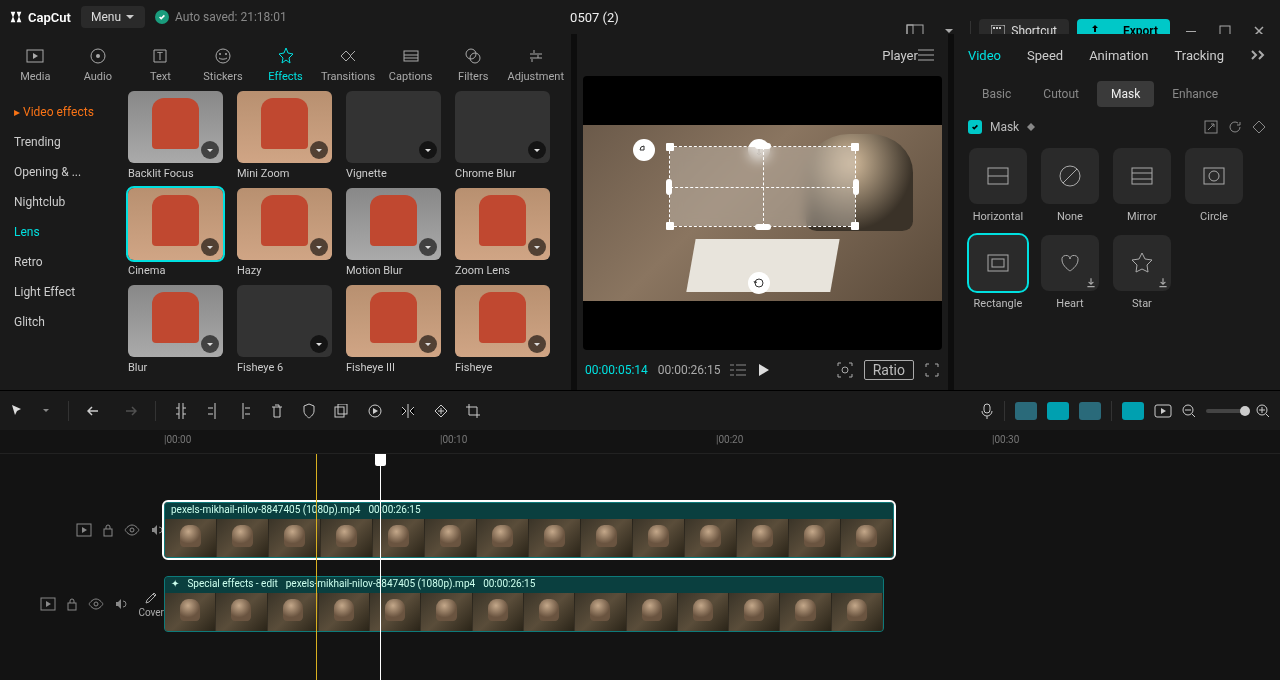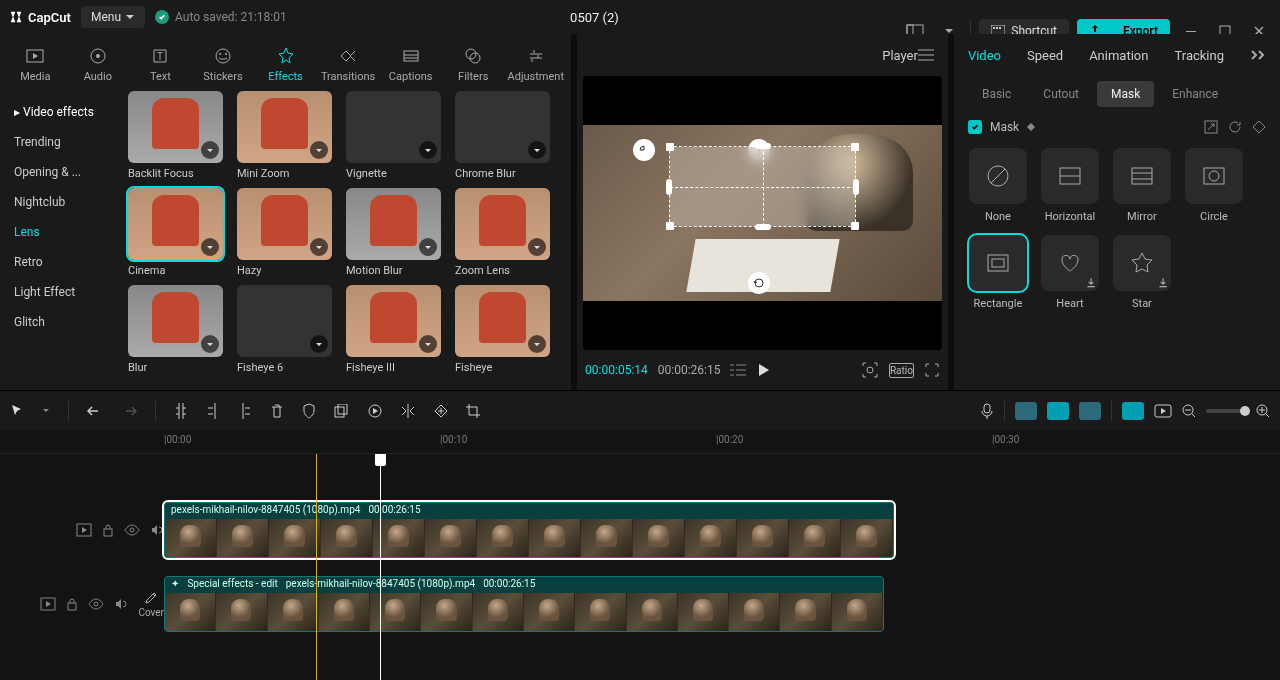--- a/index.html
+++ b/index.html
@@ -18,21 +18,21 @@
 .main-row{display:flex;height:356px;}
 .left-panel{width:576px;background:#1a1a1a;display:flex;flex-direction:column;}
 .category-tabs{display:flex;padding:8px 4px 4px;gap:0;}
 .cat-tab{flex:1;display:flex;flex-direction:column;align-items:center;gap:4px;color:#aaa;padding:4px 0;font-size:11px;}
 .cat-tab.active{color:#00e0e0;}
 .cat-icon{width:20px;height:20px;}
 .left-body{flex:1;display:flex;overflow:hidden;}
 .side-list{width:120px;padding:6px 0;overflow-y:auto;}
 .side-item{padding:8px 14px;color:#ccc;font-size:12px;}
 .side-item.active{color:#00e0e0;}
-.side-item.header{color:#ffffff;}
+.side-item.header{color:#f97316;}
 .effects-grid{flex:1;padding:0 8px;overflow-y:auto;display:flex;flex-wrap:wrap;gap:8px 14px;align-content:flex-start;}
 .effect-card{width:95px;}
 .effect-thumb{width:95px;height:72px;background:#333;border-radius:6px;position:relative;overflow:hidden;}
 .effect-thumb.selected{outline:2px solid #00e0e0;}
 .dl-icon{position:absolute;bottom:4px;right:4px;width:18px;height:18px;background:rgba(0,0,0,0.6);border-radius:50%;display:flex;align-items:center;justify-content:center;}
 .effect-label{font-size:11px;color:#ccc;margin-top:4px;white-space:nowrap;overflow:hidden;text-overflow:ellipsis;}
 .player-panel{width:374px;background:#1a1a1a;display:flex;flex-direction:column;margin-left:6px;}
 .player-header{height:42px;display:flex;align-items:center;justify-content:flex-end;padding:0 14px;color:#ccc;font-size:13px;}
 .player-view{flex:1;margin:0 6px;background:#000;border-radius:4px;position:relative;overflow:hidden;}
 .player-frame{position:absolute;left:0;right:0;top:18%;bottom:18%;background:linear-gradient(135deg,#6b5a4a 0%,#8a7560 40%,#5a4a3a 100%);}
@@ -433,21 +433,21 @@
           <path stroke="#888" d="M0 2h4M0 7h4M0 12h4M6 2h10M6 7h10M6 12h10"></path>
         </svg>
       <svg width="14" height="14" viewBox="0 0 14 14">
           <path fill="#ddd" d="M3 1l10 6-10 6z"></path>
         </svg>
       <div class="spacer"></div>
       <svg width="18" height="18" viewBox="0 0 18 18">
           <path stroke="#aaa" fill="none" d="M2 5V2h3M16 5V2h-3M2 13v3h3M16 13v3h-3"></path>
           <circle cx="9" cy="9" r="3" stroke="#aaa" fill="none"></circle>
         </svg>
-      <span style="border:1px solid #aaa;padding:1px 0;font-size:10px;border-radius:2px;">Ratio</span>
+      <span style="border:1px solid #aaa;padding:1px 8px;font-size:14px;border-radius:2px;">Ratio</span>
       <svg width="16" height="16" viewBox="0 0 16 16">
           <path stroke="#aaa" fill="none" d="M2 5V2h3M14 5V2h-3M2 11v3h3M14 11v3h-3"></path>
         </svg>
     </div>
   </div>
 
   <div class="right-panel">
     <div class="right-tabs" id="right-tabs">
         <span class="right-tab active">Video</span>
         <span class="right-tab">Speed</span>
@@ -485,34 +485,34 @@
           </svg>
         <svg width="14" height="14" viewBox="0 0 14 14">
             <path fill="none" stroke="#888" d="M7 1l6 6-6 6-6-6z"></path>
           </svg>
       </div>
     </div>
     <div class="mask-grid" id="mask-grid">
         <div class="mask-card">
           <div class="mask-icon-box">
             <svg width="28" height="28" viewBox="0 0 28 28">
-              <circle cx="14" cy="14" r="10" stroke="#aaa" fill="none"></circle>
-              <path stroke="#aaa" d="M7 21L21 7"></path>
-            </svg>
-          </div>
-          <div class="mask-card-label">None</div>
+              <rect x="4" y="6" width="20" height="16" stroke="#aaa" fill="none"></rect>
+              <path stroke="#aaa" d="M4 14h20"></path>
+            </svg>
+          </div>
+          <div class="mask-card-label">Horizontal</div>
         </div>
         <div class="mask-card">
           <div class="mask-icon-box">
             <svg width="28" height="28" viewBox="0 0 28 28">
-              <rect x="4" y="6" width="20" height="16" stroke="#aaa" fill="none"></rect>
-              <path stroke="#aaa" d="M4 14h20"></path>
-            </svg>
-          </div>
-          <div class="mask-card-label">Horizontal</div>
+              <circle cx="14" cy="14" r="10" stroke="#aaa" fill="none"></circle>
+              <path stroke="#aaa" d="M7 21L21 7"></path>
+            </svg>
+          </div>
+          <div class="mask-card-label">None</div>
         </div>
         <div class="mask-card">
           <div class="mask-icon-box">
             <svg width="28" height="28" viewBox="0 0 28 28">
               <rect x="4" y="6" width="20" height="16" stroke="#aaa" fill="none"></rect>
               <path stroke="#aaa" d="M4 11h20M4 17h20"></path>
             </svg>
           </div>
           <div class="mask-card-label">Mirror</div>
         </div>

